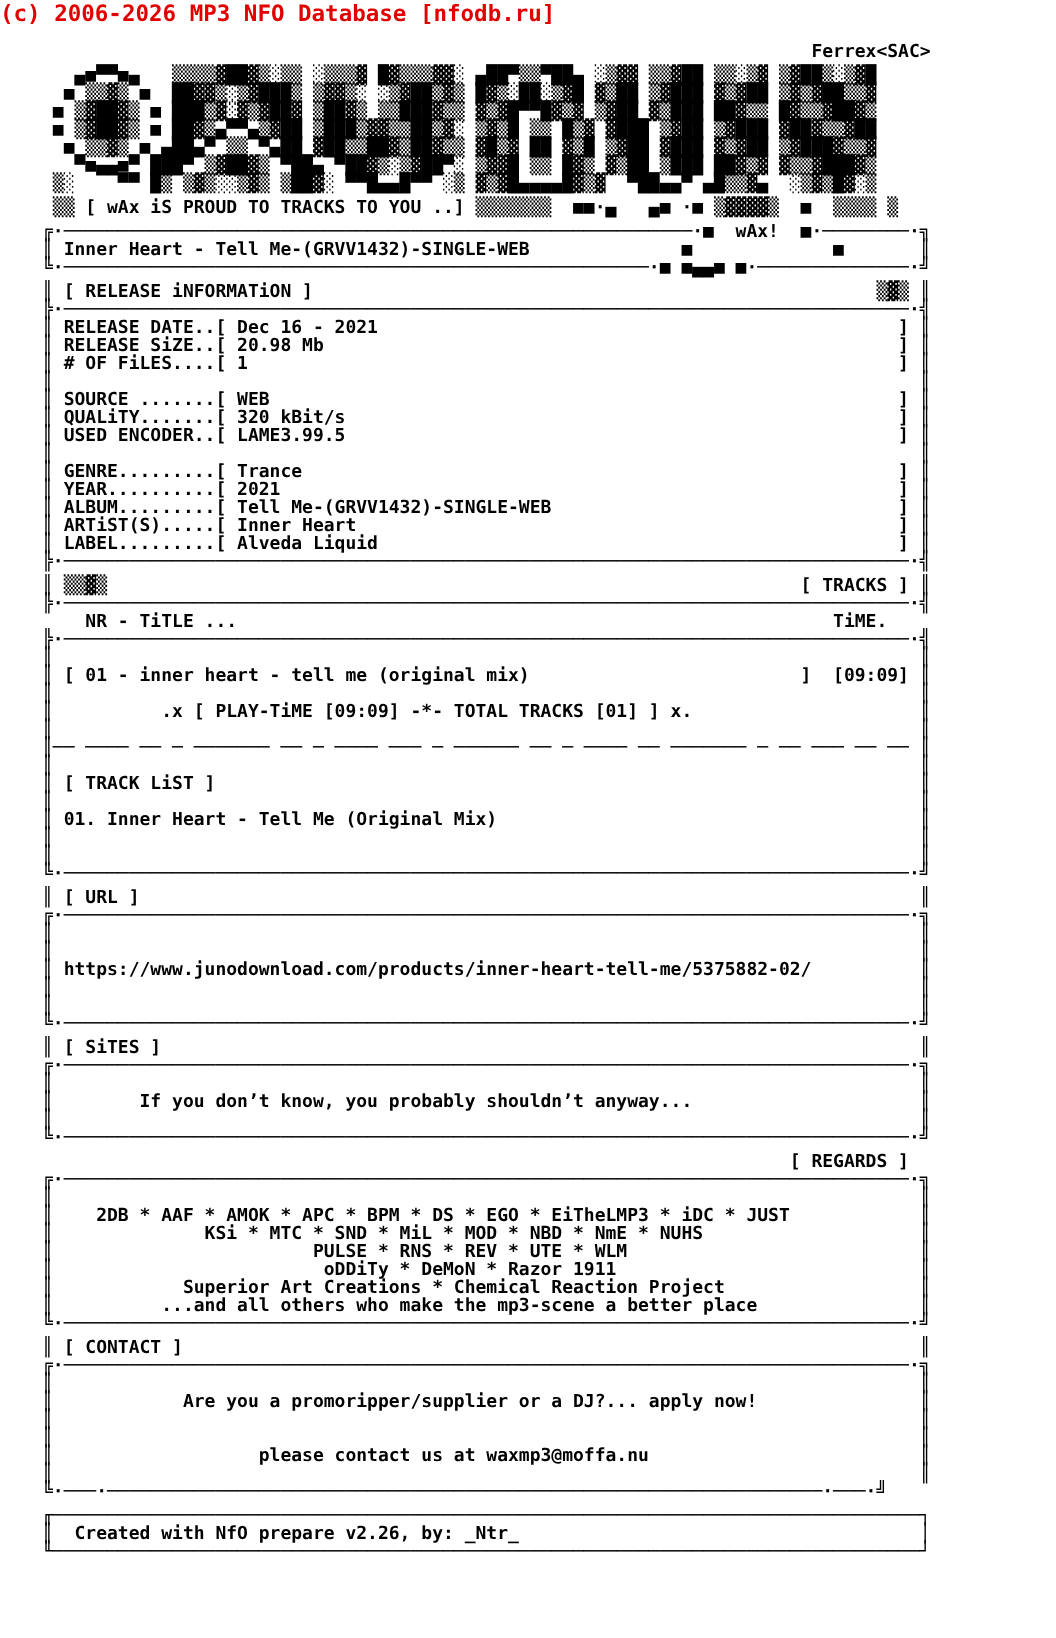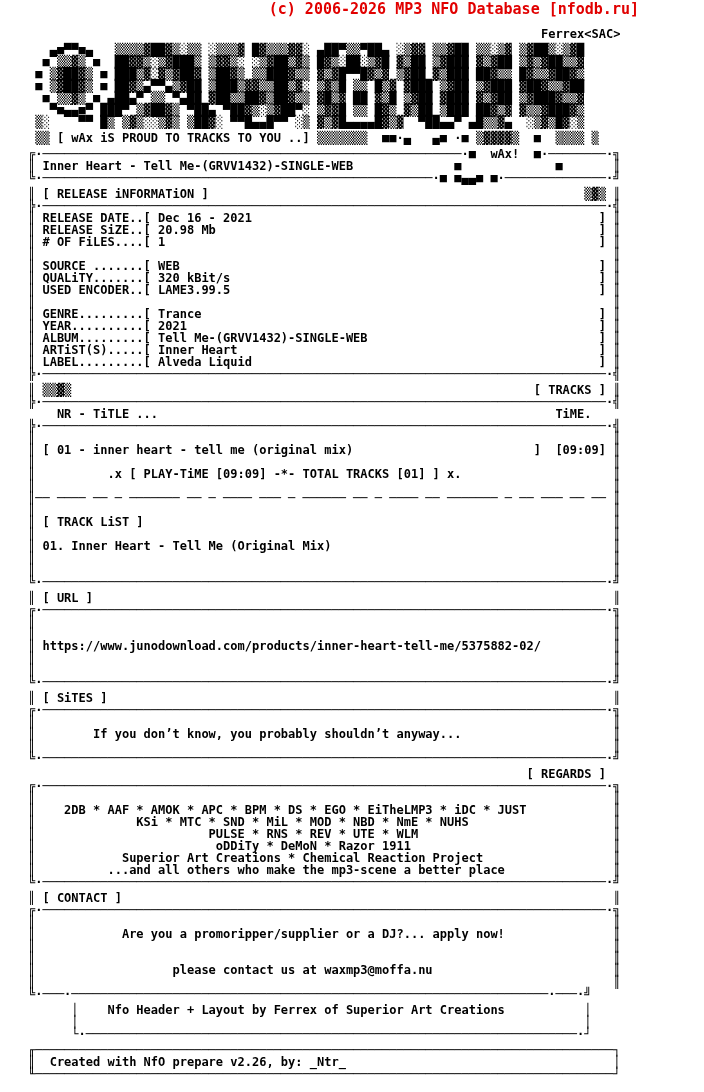--- a/index.html
+++ b/index.html
@@ -11,27 +11,26 @@
     width: 704px;
     height: 1092px;
     overflow: hidden;
     position: relative;
   }
   .site-header {
     position: absolute;
     top: 1px;
     left: 0;
     width: 608px;
-    text-align: right;
+    text-align: left;
     font-family: "DejaVu Sans Mono", monospace;
     font-weight: bold;
     font-size: 15px;
     line-height: 16px;
     white-space: pre;
-    padding-left: 31px;
   }
   .nfo-wrap {
     position: absolute;
     left: 24px;
     top: 24px;
     color: #000000;
   }
   .nfo-wrap pre {
     margin: 4px;
     padding: 0;
@@ -132,23 +131,20 @@
     <pre>║ [ CONTACT ]                                                                    ║
 ╔·──────────────────────────────────────────────────────────────────────────────·╗
 ║                                                                                ║
 ║            Are you a promoripper/supplier or a DJ?... apply now!               ║
 ║                                                                                ║
 ║                                                                                ║
 ║                   please contact us at waxmp3@moffa.nu                         ║
 ║                                                                                ║
 ╚·───·──────────────────────────────────────────────────────────────────·───·╝</pre>
 
-    <pre>      │    Nfo Header + Layout by Ferrex of Superior Art Creations           │
-      │                                                                      │
-      └·────────────────────────────────────────────────────────────────────·┘</pre>
 
     <pre></pre>
 
     <pre>╓────────────────────────────────────────────────────────────────────────────────┐
 ║  Created with NfO prepare v2.26, by: _Ntr_                                     │
 ╙────────────────────────────────────────────────────────────────────────────────┘</pre>
   </div>
 
 </div>
 

